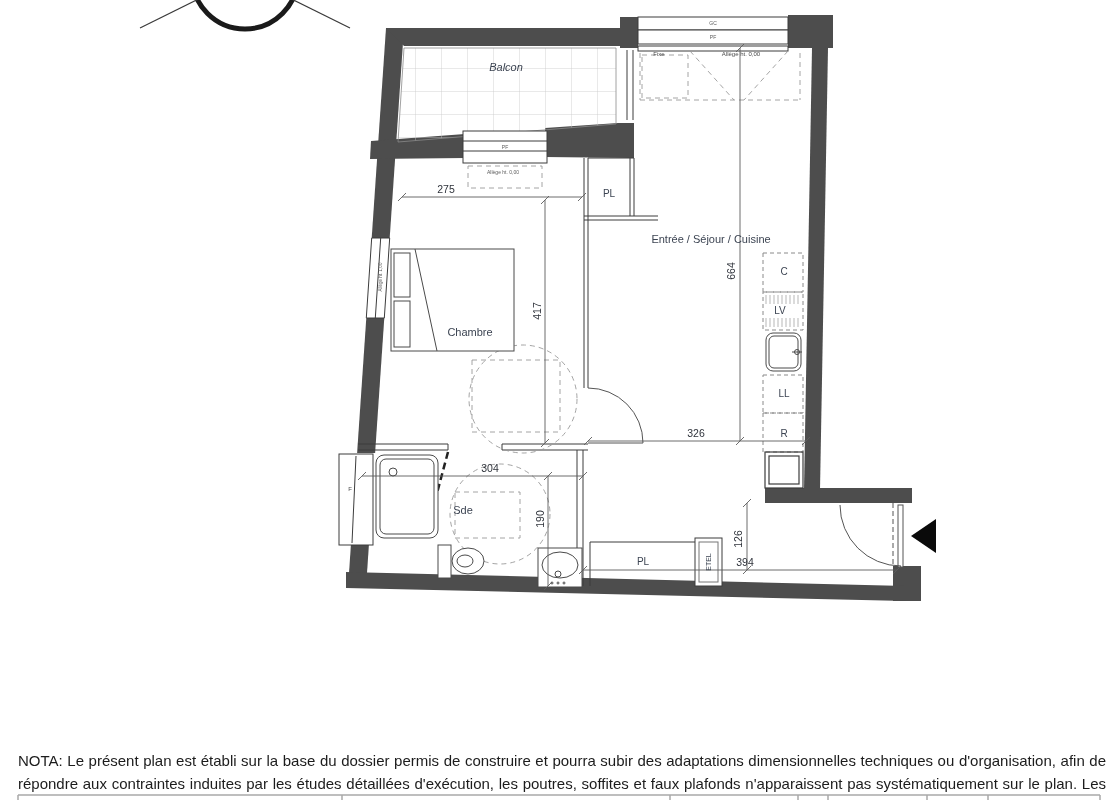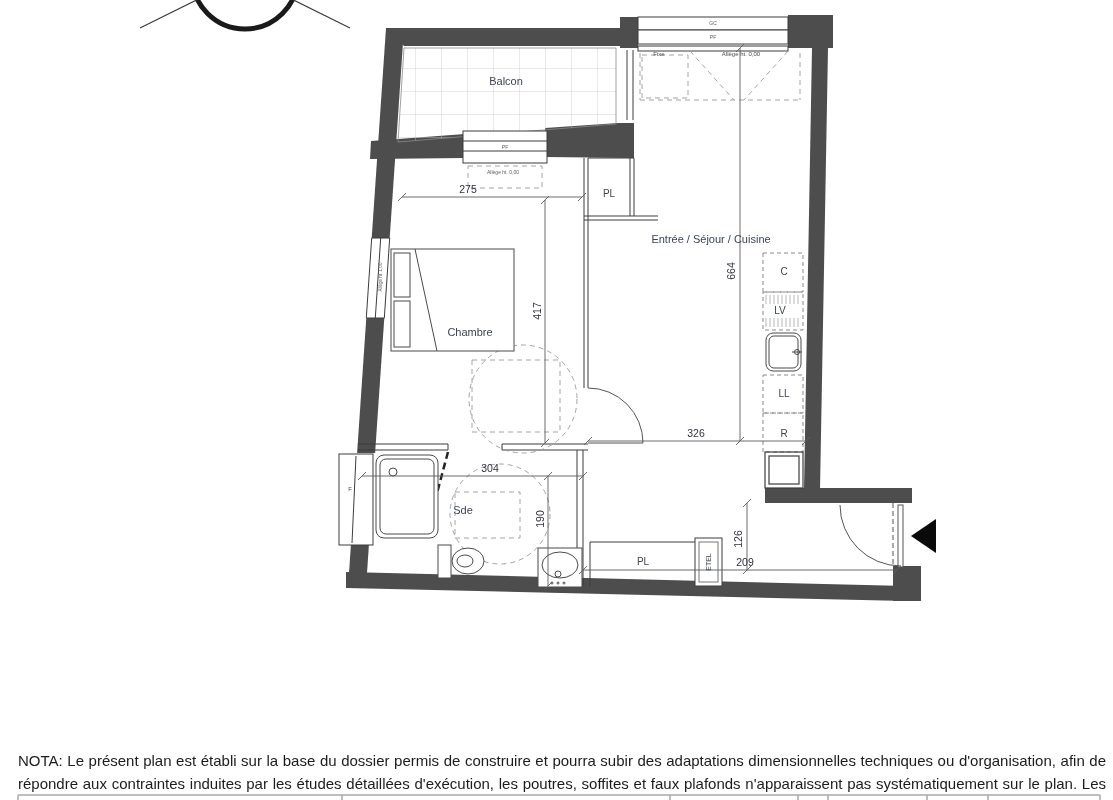--- a/index.html
+++ b/index.html
@@ -201,21 +201,21 @@
     <line x1="342" y1="795" x2="342" y2="800"></line>
     <line x1="670" y1="795" x2="670" y2="800"></line>
     <line x1="798" y1="795" x2="798" y2="800"></line>
     <line x1="828" y1="795" x2="828" y2="800"></line>
     <line x1="927" y1="795" x2="927" y2="800"></line>
     <line x1="988" y1="795" x2="988" y2="800"></line>
     <line x1="1100" y1="795" x2="1100" y2="800"></line>
   </g>
 </svg>
 
-<span class="lbl room" style="left:506px;top:81px;">Balcon</span>
+<span class="lbl room" style="left:506px;top:67px;font-style:italic;">Balcon</span>
 <span class="lbl room" style="left:470px;top:332px;">Chambre</span>
 <span class="lbl room" style="left:711px;top:239px;">Entrée / Séjour / Cuisine</span>
 <span class="lbl room" style="left:463px;top:510px;">Sde</span>
 
 <span class="lbl mid" style="left:609px;top:194px;">PL</span>
 <span class="lbl mid" style="left:643px;top:562px;">PL</span>
 <span class="lbl rot" style="left:708px;top:562px;font-size:7px;color:#3c4452;">ETEL</span>
 
 <span class="lbl mid" style="left:784px;top:272px;">C</span>
 <span class="lbl mid" style="left:780px;top:311px;">LV</span>
@@ -224,24 +224,24 @@
 
 <span class="lbl micro" style="left:713px;top:23px;">GC</span>
 <span class="lbl micro" style="left:713px;top:37px;">PF</span>
 <span class="lbl tiny" style="left:659px;top:54px;">Fixe</span>
 <span class="lbl tiny" style="left:741px;top:54px;">Allège ht. 0,00</span>
 <span class="lbl micro" style="left:505px;top:147px;">PF</span>
 <span class="lbl micro" style="left:503px;top:172px;">Allège ht. 0,00</span>
 <span class="lbl rot" style="left:381px;top:277px;font-size:4.5px;color:#5a5a5a;">Allège ht. 1,00</span>
 <span class="lbl tiny" style="left:350px;top:489px;">F</span>
 
-<span class="lbl dim" style="left:468px;top:189px;">275</span>
+<span class="lbl dim" style="left:446px;top:189px;">275</span>
 <span class="lbl dim rot" style="left:537px;top:311px;">417</span>
 <span class="lbl dim rot" style="left:731px;top:271px;">664</span>
 <span class="lbl dim" style="left:696px;top:433px;text-align:right;">326</span>
 <span class="lbl dim" style="left:490px;top:468px;">304</span>
 <span class="lbl dim rot" style="left:540px;top:519px;">190</span>
 <span class="lbl dim rot" style="left:738px;top:539px;">126</span>
-<span class="lbl dim" style="left:745px;top:562px;">209</span>
+<span class="lbl dim" style="left:745px;top:562px;">394</span>
 
 <div id="nota">NOTA: Le présent plan est établi sur la base du dossier permis de construire et pourra subir des adaptations dimensionnelles techniques ou d'organisation, afin de répondre aux contraintes induites par les études détaillées d'exécution, les poutres, soffites et faux plafonds n'apparaissent pas systématiquement sur le plan. Les éléments de plans de travail, non contractuels, ne figurent qu'à titre indicatif. Seuls les plans déposés au rang des minutes du notaire font foi. Les radiateurs et installations électriques sont à titre d'information, les emplacements pourront être modifiés pour s'adapter aux contraintes du chantier.</div>
 
 </div>
 
 </body></html>

